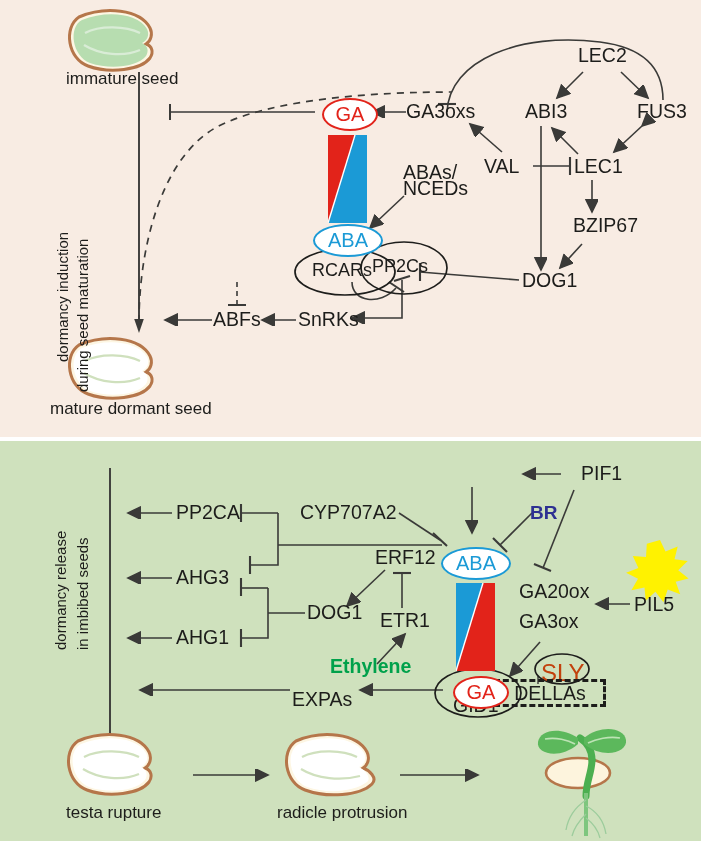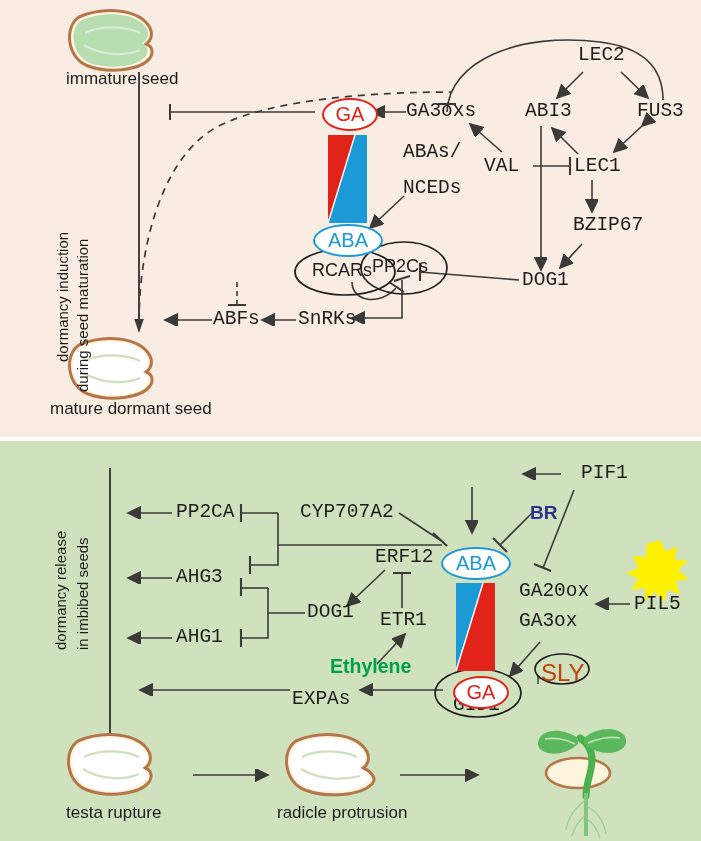--- a/index.html
+++ b/index.html
@@ -10,21 +10,21 @@
   #panel-top{top:0;height:437px;background:#f8ece3;}
   #panel-bottom{top:441px;height:400px;background:#cfe1bd;}
   #svg-layer{position:absolute;left:0;top:0;width:701px;height:841px;}
   .node{
     position:absolute;
     font-family:"Liberation Sans","DejaVu Sans",sans-serif;
     color:#1d1d1b;
     white-space:nowrap;
     line-height:1.05;
   }
-  .gene{font-size:19.5px;font-family:Liberation Mono, monospace;}
+  .gene{font-size:19.5px;}
   .gene-sm{font-size:18px;}
   .cap{font-size:17px;}
   .axis-label{
     position:absolute;
     font-size:15px;
     color:#1d1d1b;
     white-space:nowrap;
     transform-origin:0 0;
     transform:rotate(-90deg);
   }
@@ -276,21 +276,21 @@
 
   <div class="node gene" style="left:406px;top:101px;">GA3oxs</div>
   <div class="node gene" style="left:525px;top:101px;">ABI3</div>
   <div class="node gene" style="left:578px;top:45px;">LEC2</div>
   <div class="node gene" style="left:637px;top:101px;">FUS3</div>
   <div class="node gene" style="left:484px;top:156px;">VAL</div>
   <div class="node gene" style="left:574px;top:156px;">LEC1</div>
   <div class="node gene" style="left:573px;top:215px;">BZIP67</div>
   <div class="node gene" style="left:522px;top:270px;">DOG1</div>
 
-  <div class="node gene" style="left:403px;top:142px;">ABAs/</div>
+  <div class="node gene" style="left:403px;top:162px;">ABAs/</div>
   <div class="node gene" style="left:403px;top:178px;">NCEDs</div>
 
   <div class="node gene-sm" style="left:312px;top:261px;">RCARs</div>
   <div class="node gene-sm" style="left:372px;top:257px;">PP2Cs</div>
   <div class="node gene" style="left:298px;top:309px;">SnRKs</div>
   <div class="node gene" style="left:213px;top:309px;">ABFs</div>
 
   <div class="axis-label" style="left:52px;top:650px;">dormancy release</div>
   <div class="axis-label" style="left:74px;top:650px;">in imbibed seeds</div>
 
@@ -303,20 +303,21 @@
   <div class="node gene" style="left:380px;top:610px;">ETR1</div>
   <div class="node gene" style="left:581px;top:463px;">PIF1</div>
   <div class="brlabel" style="left:530px;top:502px;">BR</div>
   <div class="node gene" style="left:519px;top:581px;">GA20ox</div>
   <div class="node gene" style="left:519px;top:611px;">GA3ox</div>
   <div class="node gene" style="left:634px;top:594px;">PIL5</div>
   <div class="ethylene" style="left:291px;top:655px;margin-left:39px;">Ethylene</div>
   <div class="node gene" style="left:292px;top:679px;margin-top:10px;">EXPAs</div>
 
   <div class="ellipse-lbl" style="left:541px;top:659px;">SLY</div>
+  <div class="dellas-box" style="left:494px;top:679px;width:112px;height:28px;">DELLAs</div>
   <div class="node gene" style="left:453px;top:695px;">GID1</div>
 
   <div class="hormone aba-pill" style="left:441px;top:547px;width:66px;height:29px;font-size:20px;">ABA</div>
   <div class="hormone ga-pill" style="left:453px;top:676px;width:52px;height:29px;font-size:20px;">GA</div>
 
   <div class="bar" style="left:456px;top:583px;width:39px;height:88px;">
     <svg width="39" height="88" viewBox="0 0 39 88">
       <rect x="0" y="0" width="39" height="88" fill="#e2231a"></rect>
       <path d="M0,0 L27,0 L0,88 Z" fill="#1b9ad6"></path>
       <path d="M27,0 L0,88" stroke="#ffffff" stroke-width="1.4" fill="none"></path>

